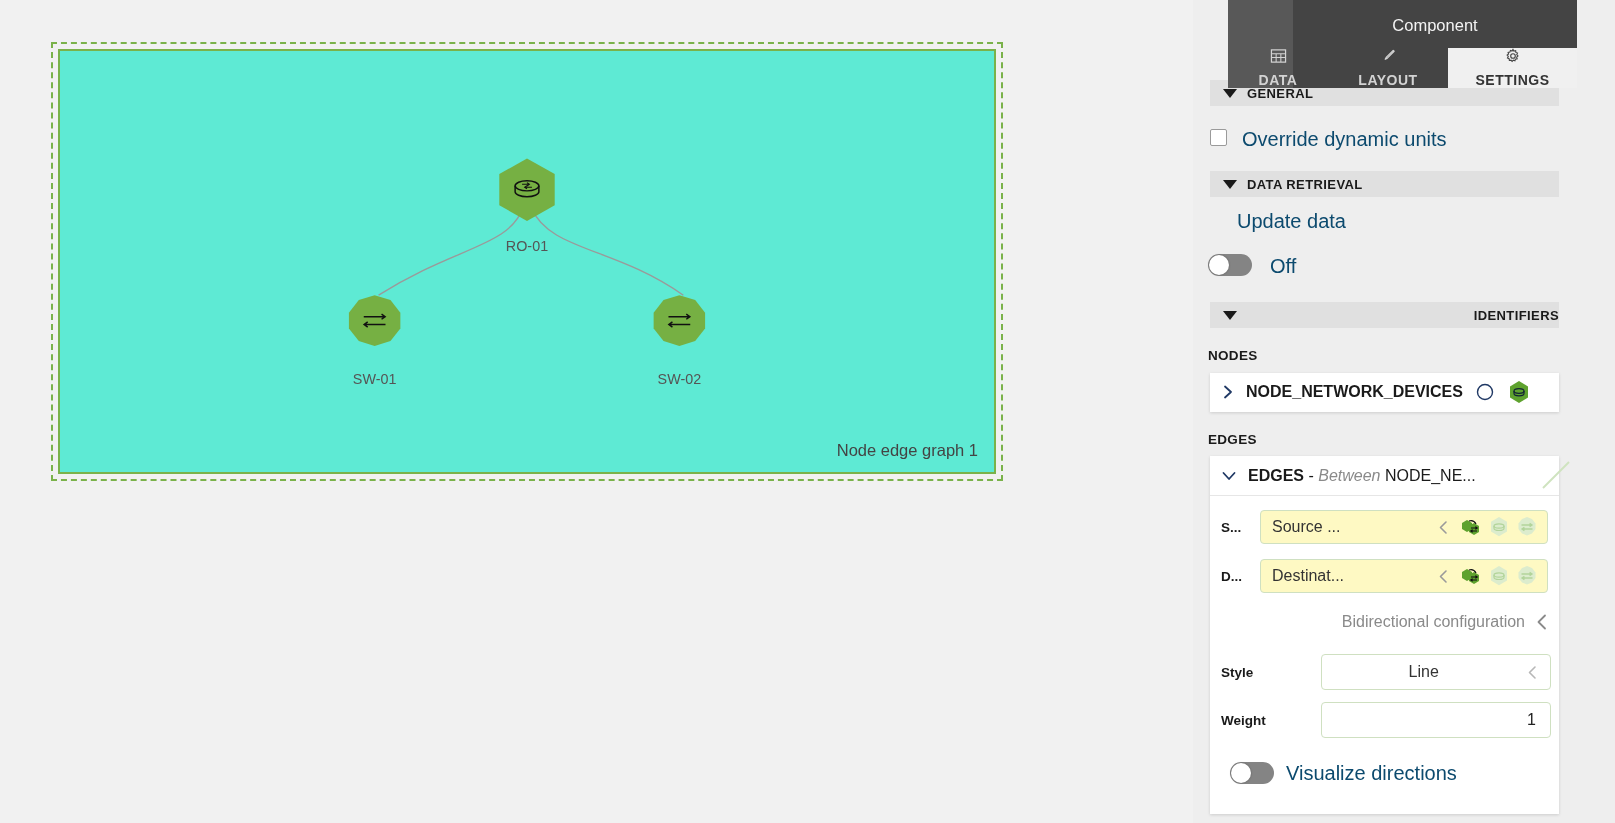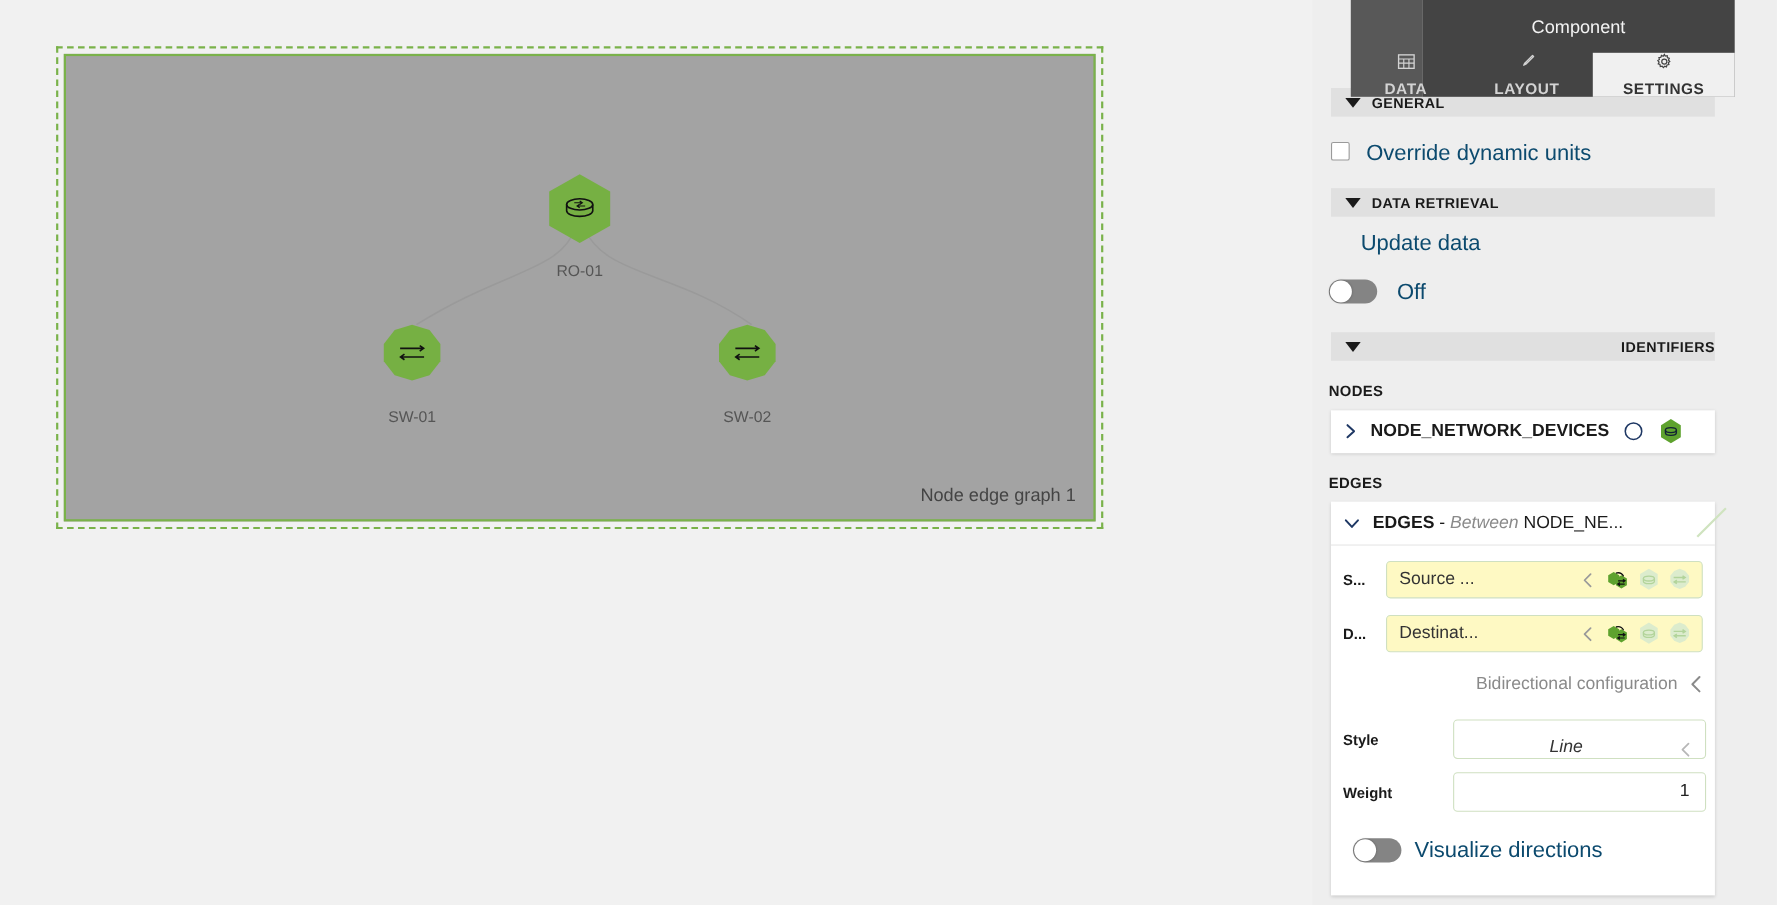--- a/index.html
+++ b/index.html
@@ -18,21 +18,21 @@
     background:#f1f1f1;
   }
   #graph-selection{
     position:absolute;left:51px;top:42px;width:952px;height:439px;
     border:2px dashed #7ab24a;
     box-sizing:border-box;
     padding:5px;
   }
   #graph-widget{
     width:100%;height:100%;
-    background:#a3a3a3;
+    background:#5eead4;
     border:2px solid #7ab24a;
     box-sizing:border-box;
     position:relative;
     text-align:right;
   }
   #graph-svg{position:absolute;left:0;top:0;width:100%;height:100%;}
   .node-label{
     font-size:14.5px;fill:#555;font-family:"Liberation Sans", sans-serif;
     text-anchor:middle;
   }
@@ -122,21 +122,21 @@
   .combo{
     box-sizing:border-box;border:1px solid #cfe0c1;border-radius:4px;background:#fef9c3;
     display:flex;align-items:center;position:relative;cursor:pointer;
   }
   .combo-text{font-size:16px;color:#333;padding-left:11px;flex:1;white-space:nowrap;overflow:hidden;}
   .combo-caret{padding-right:8px;display:flex;align-items:center;}
   .combo-icons{display:flex;align-items:center;gap:4px;padding-right:8px;}
 
   .plain-combo{
     box-sizing:border-box;border:1px solid #cfe0c1;border-radius:4px;background:#fff;
-    display:flex;align-items:flex-end;position:relative;cursor:pointer;font-style:italic;
+    display:flex;align-items:center;position:relative;cursor:pointer;
   }
   .link-text{font-size:16px;color:#8a8a8a;}
 
   .weight-input{
     box-sizing:border-box;border:1px solid #cfe0c1;border-radius:4px;background:#fff;
     display:flex;align-items:center;justify-content:flex-end;
     font-size:16px;color:#222;padding-right:14px;
   }
 
   

